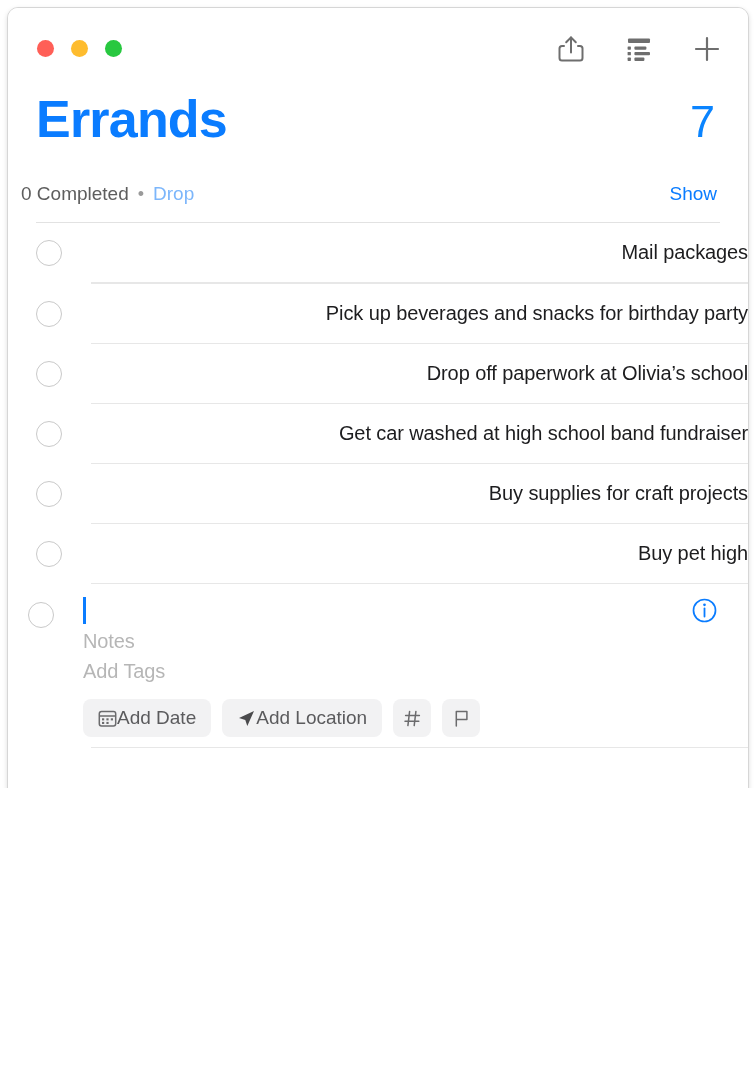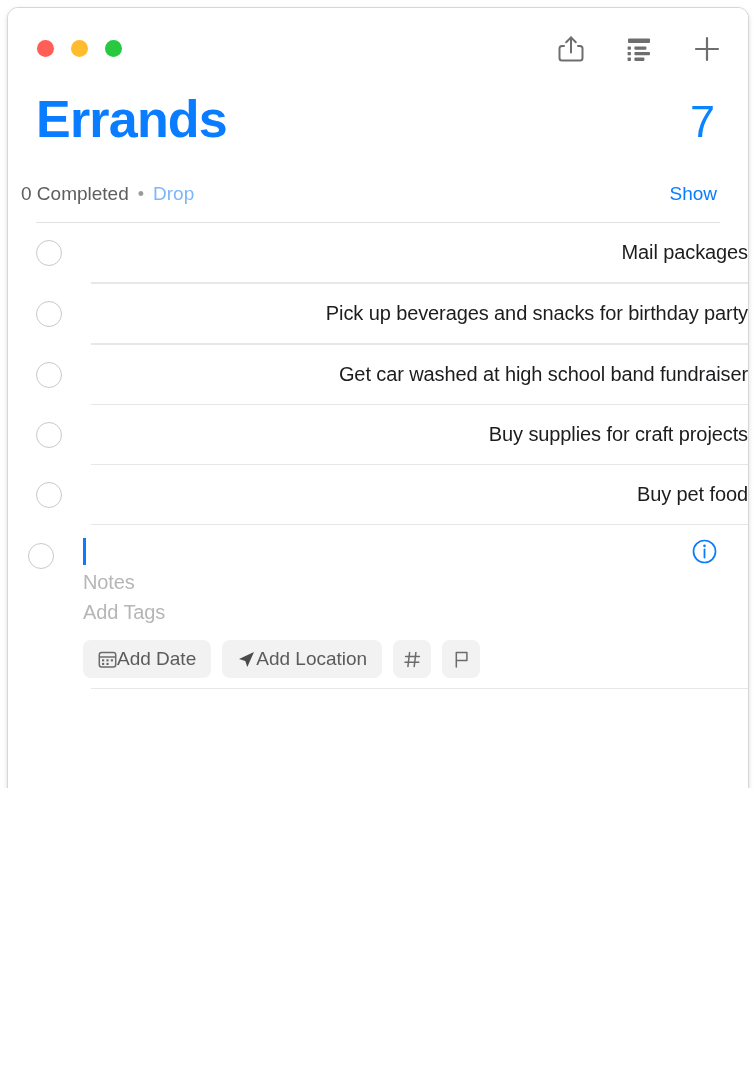--- a/index.html
+++ b/index.html
@@ -324,37 +324,41 @@
       <div class="row-divider"></div>
 
       <div class="row-divider"></div>
 
       <div class="row">
         <div class="checkbox"></div>
         <div class="row-text">Pick up beverages and snacks for birthday party</div>
       </div>
       <div class="row-divider"></div>
 
+      <div class="row">
+        <div class="checkbox"></div>
+        <div class="row-text">Drop off paperwork at Olivia’s school</div>
+      </div>
       <div class="row-divider"></div>
 
       <div class="row">
         <div class="checkbox"></div>
         <div class="row-text">Get car washed at high school band fundraiser</div>
       </div>
       <div class="row-divider"></div>
 
       <div class="row">
         <div class="checkbox"></div>
         <div class="row-text">Buy supplies for craft projects</div>
       </div>
       <div class="row-divider"></div>
 
       <div class="row">
         <div class="checkbox"></div>
-        <div class="row-text">Buy pet food</div>
+        <div class="row-text">Buy pet high</div>
       </div>
       <div class="row-divider"></div>
 
       <div class="edit-row">
         <div class="edit-checkbox"></div>
 
         <div class="edit-body">
 
           <div class="edit-title-line">
             <div class="caret"></div>

